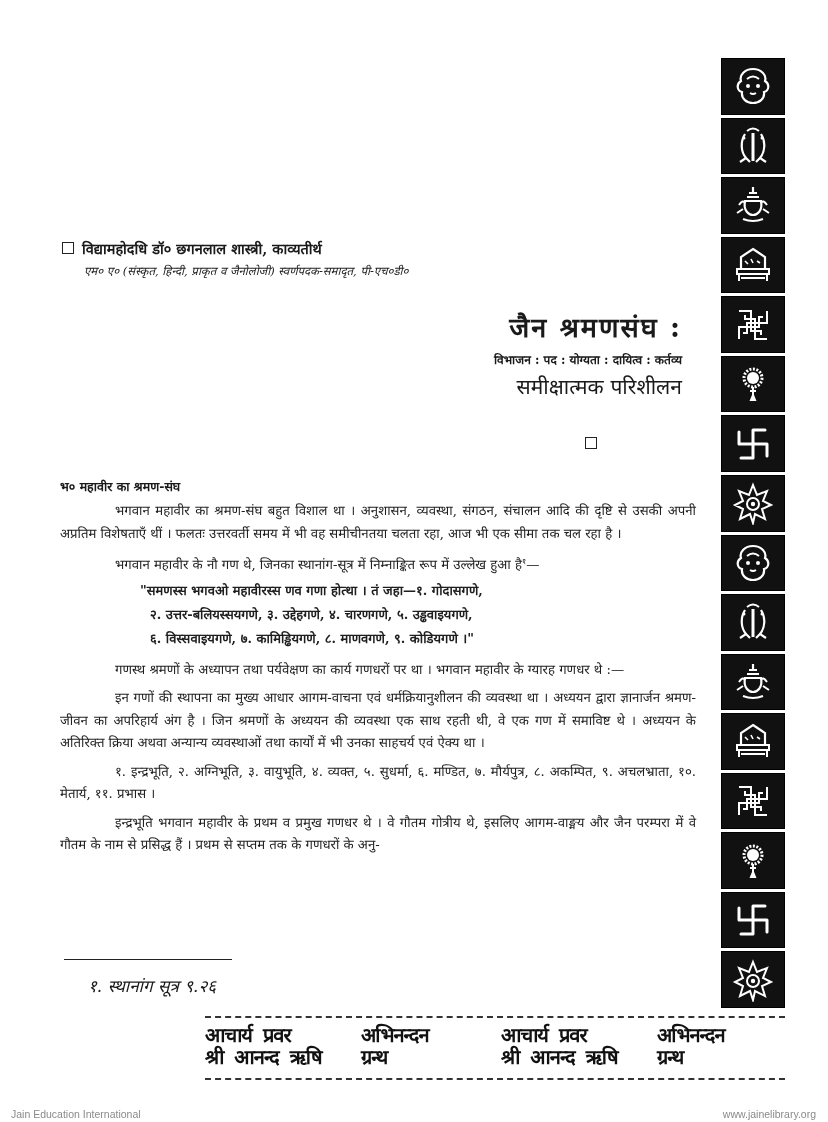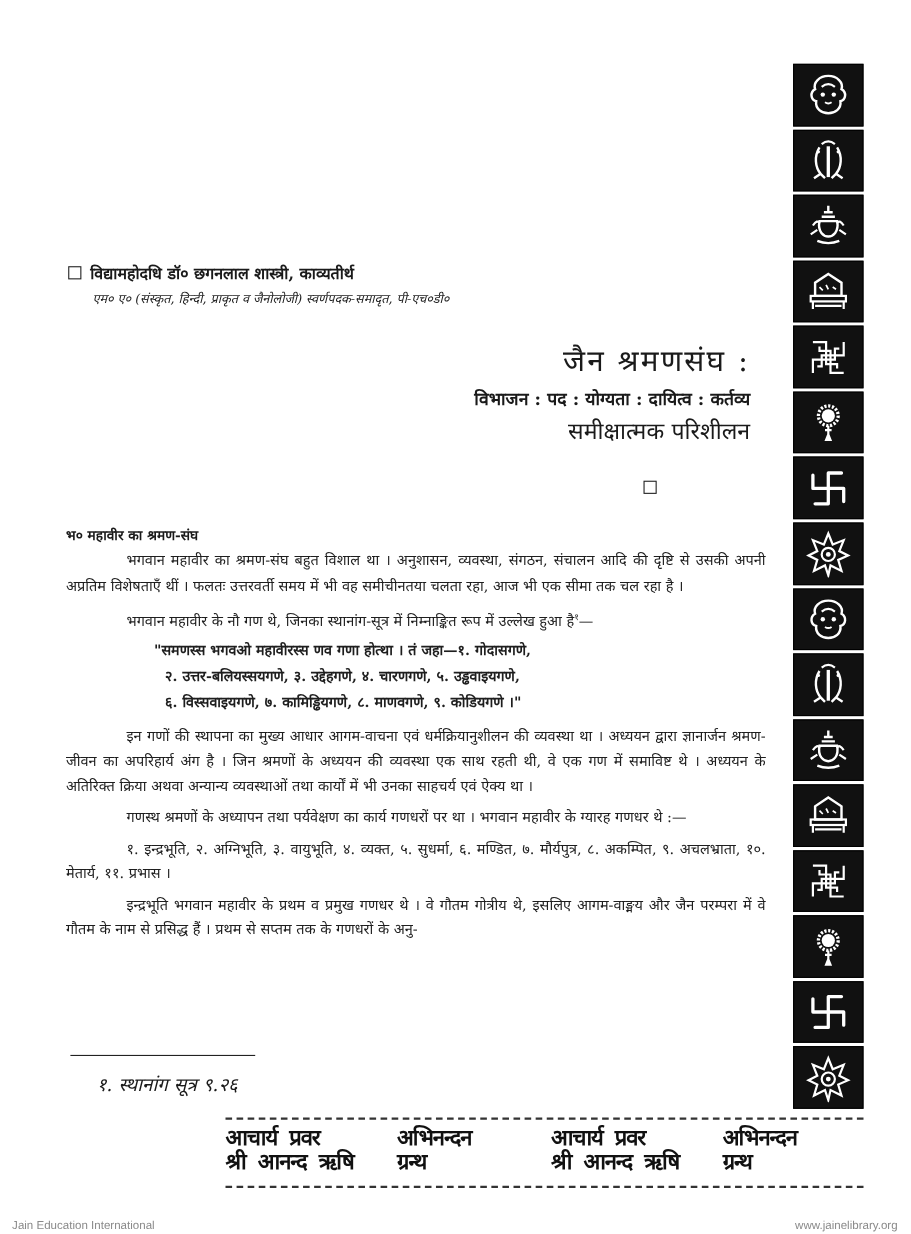--- a/index.html
+++ b/index.html
@@ -21,22 +21,22 @@
   }
   .tile svg { width:44px; height:44px; }
 
   
   .author { position:absolute; left:62px; top:222px; }
   .author-line { font-size:14.5px; font-weight:bold; display:flex; align-items:center; gap:8px; }
   .sq { display:inline-block; width:10px; height:10px; border:1.6px solid #222; }
   .degree { position:absolute; left:84px; top:247px; font-size:11.5px; color:#222;font-style:italic; }
 
   .title-block { position:absolute; right:146px; top:292px; text-align:right; }
-  .title-main { font-size:27px; font-weight:normal; letter-spacing:2px; }
-  .title-sub { font-size:16px; font-weight:bold; margin-top:6px; }
+  .title-main { font-size:27px; font-weight:bold; letter-spacing:2px; }
+  .title-sub { font-size:12px; font-weight:bold; margin-top:6px; }
   .title-sub2 { font-size:21px; font-weight:normal; margin-top:4px; }
 
   .end-square { position:absolute; left:585px; top:421px; width:10px; height:10px; border:1.6px solid #222; }
 
   .section-head { position:absolute; left:60px; top:462px; font-size:12.5px; font-weight:bold; }
 
   .body-text {
     position:absolute; left:60px; top:484px; width:636px;
     font-size:13.2px; line-height:22.5px; color:#1e1e1e;
     text-align:justify;
@@ -224,22 +224,22 @@
   <div class="section-head">भ० महावीर का श्रमण-संघ</div>
 
   <div class="body-text">
     <p class="para">भगवान महावीर का श्रमण-संघ बहुत विशाल था । अनुशासन, व्यवस्था, संगठन, संचालन आदि की दृष्टि से उसकी अपनी अप्रतिम विशेषताएँ थीं । फलतः उत्तरवर्ती समय में भी वह समीचीनतया चलता रहा, आज भी एक सीमा तक चल रहा है ।</p>
     <p class="para tight"><span>भगवान महावीर के नौ गण थे, जिनका स्थानांग-सूत्र में निम्नाङ्कित रूप में उल्लेख हुआ है</span><sup>१</sup><span>—</span></p>
     <div class="quote">
       <span class="ql first">"समणस्स भगवओ महावीरस्स णव गणा होत्था । तं जहा—१. गोदासगणे,</span>
       <span class="ql">२. उत्तर-बलियस्सयगणे, ३. उद्देहगणे, ४. चारणगणे, ५. उड्ढवाइयगणे,</span>
       <span class="ql">६. विस्सवाइयगणे, ७. कामिड्ढियगणे, ८. माणवगणे, ९. कोडियगणे ।"</span>
     </div>
+    <p class="para">गणस्थ श्रमणों के अध्यापन तथा पर्यवेक्षण का कार्य गणधरों पर था । भगवान महावीर के ग्यारह गणधर थे :—</p>
     <p class="para">इन गणों की स्थापना का मुख्य आधार आगम-वाचना एवं धर्मक्रियानुशीलन की व्यवस्था था । अध्ययन द्वारा ज्ञानार्जन श्रमण-जीवन का अपरिहार्य अंग है । जिन श्रमणों के अध्ययन की व्यवस्था एक साथ रहती थी, वे एक गण में समाविष्ट थे । अध्ययन के अतिरिक्त क्रिया अथवा अन्यान्य व्यवस्थाओं तथा कार्यों में भी उनका साहचर्य एवं ऐक्य था ।</p>
-    <p class="para">गणस्थ श्रमणों के अध्यापन तथा पर्यवेक्षण का कार्य गणधरों पर था । भगवान महावीर के ग्यारह गणधर थे :—</p>
     <p class="list">१. इन्द्रभूति, २. अग्निभूति, ३. वायुभूति, ४. व्यक्त, ५. सुधर्मा, ६. मण्डित, ७. मौर्यपुत्र, ८. अकम्पित, ९. अचलभ्राता, १०. मेतार्य, ११. प्रभास ।</p>
     <p class="para">इन्द्रभूति भगवान महावीर के प्रथम व प्रमुख गणधर थे । वे गौतम गोत्रीय थे, इसलिए आगम-वाङ्मय और जैन परम्परा में वे गौतम के नाम से प्रसिद्ध हैं । प्रथम से सप्तम तक के गणधरों के अनु-</p>
   </div>
 
   <div class="fn-rule"></div>
   <div class="footnote">१. स्थानांग सूत्र ९.२६</div>
 
   <div class="banner">
     <div class="banner-unit">
       <div class="banner-a">

